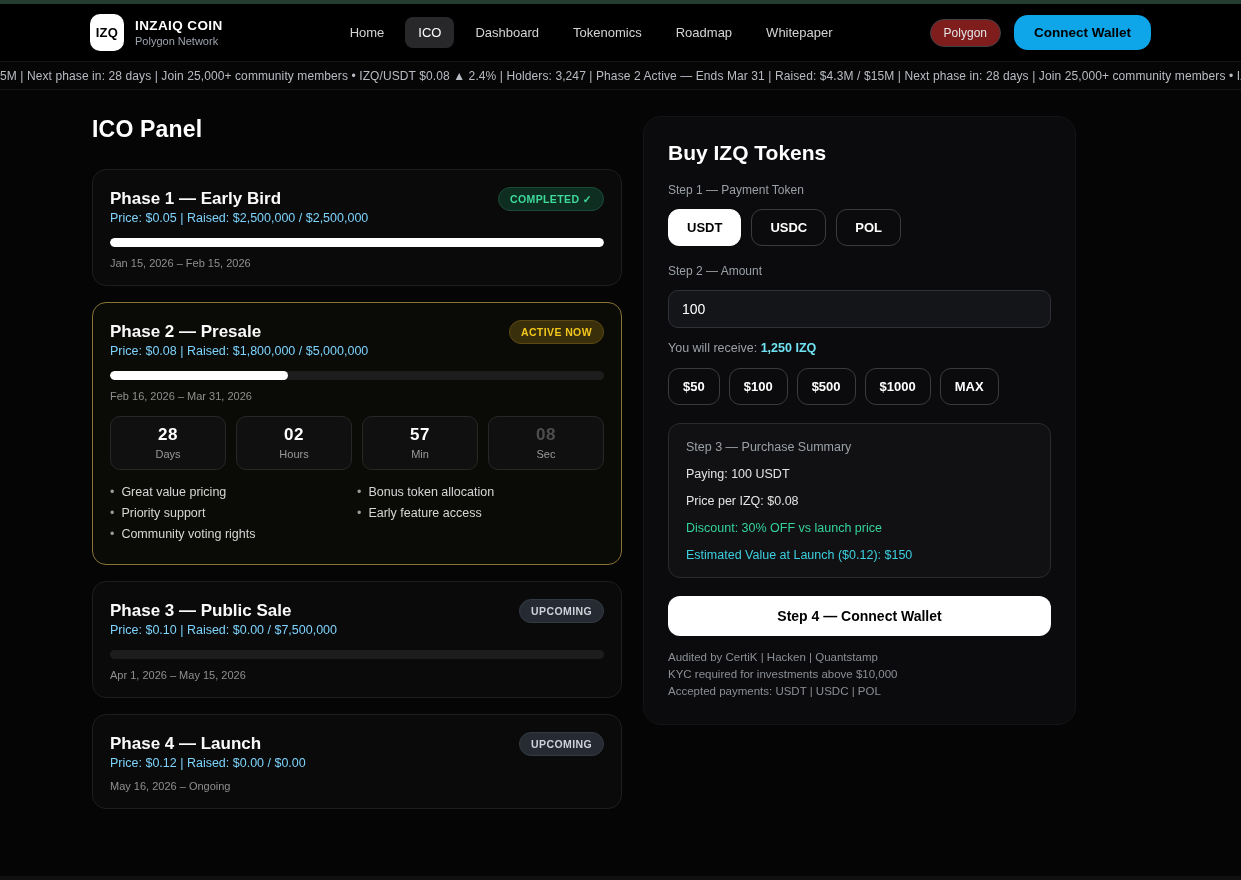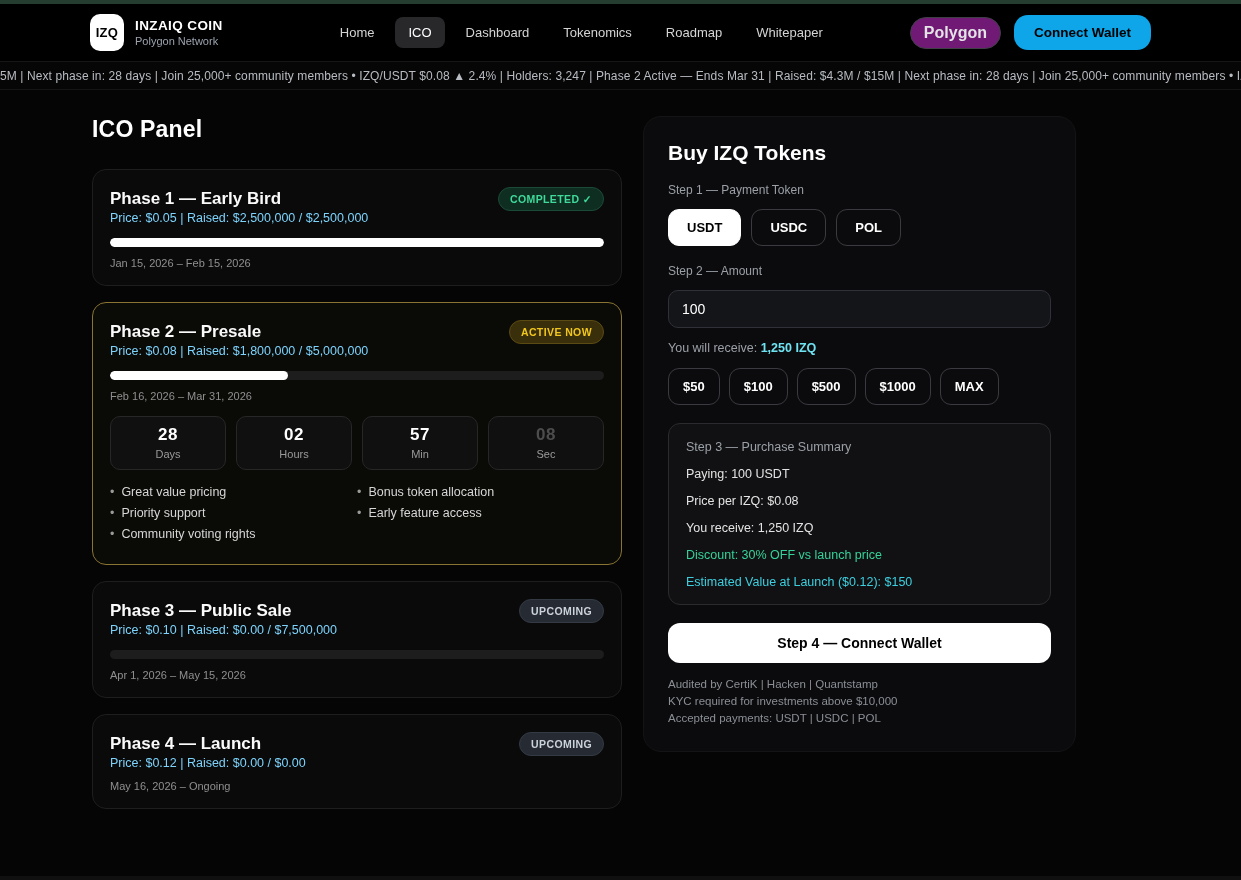--- a/index.html
+++ b/index.html
@@ -30,22 +30,22 @@
 
   .nav-links { display:flex; align-items:center; gap:8px; margin:0 auto; padding-left:30px; }
   .nav-link {
     font-size:13px; color:#d4d4d4; padding:8px 13px; cursor:pointer;
     border-radius:8px; white-space:nowrap;
   }
   .nav-link.active { background:#28282b; color:#fff; }
 
   .nav-actions { display:flex; align-items:center; gap:13px; }
   .network-badge {
-    font-size:16px; font-weight:700; color:#e4e4e7;
-    background:#701a75; border:1px solid #3f3f46;
+    font-size:12px; font-weight:400; color:#e4e4e7;
+    background:#7f1d1d; border:1px solid #3f3f46;
     padding:6px 13px; border-radius:999px;
   }
   .connect-btn {
     background:#0ea5e9; color:#000; font-weight:800; font-size:13.5px;
     padding:10px 20px; border:none; border-radius:14px; cursor:pointer;
     font-family:"Liberation Sans", sans-serif;
   }
 
   
   .ticker {
@@ -308,21 +308,20 @@
         <button class="quick-btn">$100</button>
         <button class="quick-btn">$500</button>
         <button class="quick-btn">$1000</button>
         <button class="quick-btn">MAX</button>
       </div>
 
       <div class="summary-box">
         <div class="row muted">Step 3 — Purchase Summary</div>
         <div class="row">Paying: 100 USDT</div>
         <div class="row">Price per IZQ: $0.08</div>
-        <div class="row">You receive: 1,250 IZQ</div>
         <div class="row green">Discount: 30% OFF vs launch price</div>
         <div class="row cyan">Estimated Value at Launch ($0.12): $150</div>
       </div>
 
       <button class="wallet-btn">Step 4 — Connect Wallet</button>
 
       <div class="buy-footer">
         <div>Audited by CertiK | Hacken | Quantstamp</div>
         <div>KYC required for investments above $10,000</div>
         <div>Accepted payments: USDT | USDC | POL</div>

